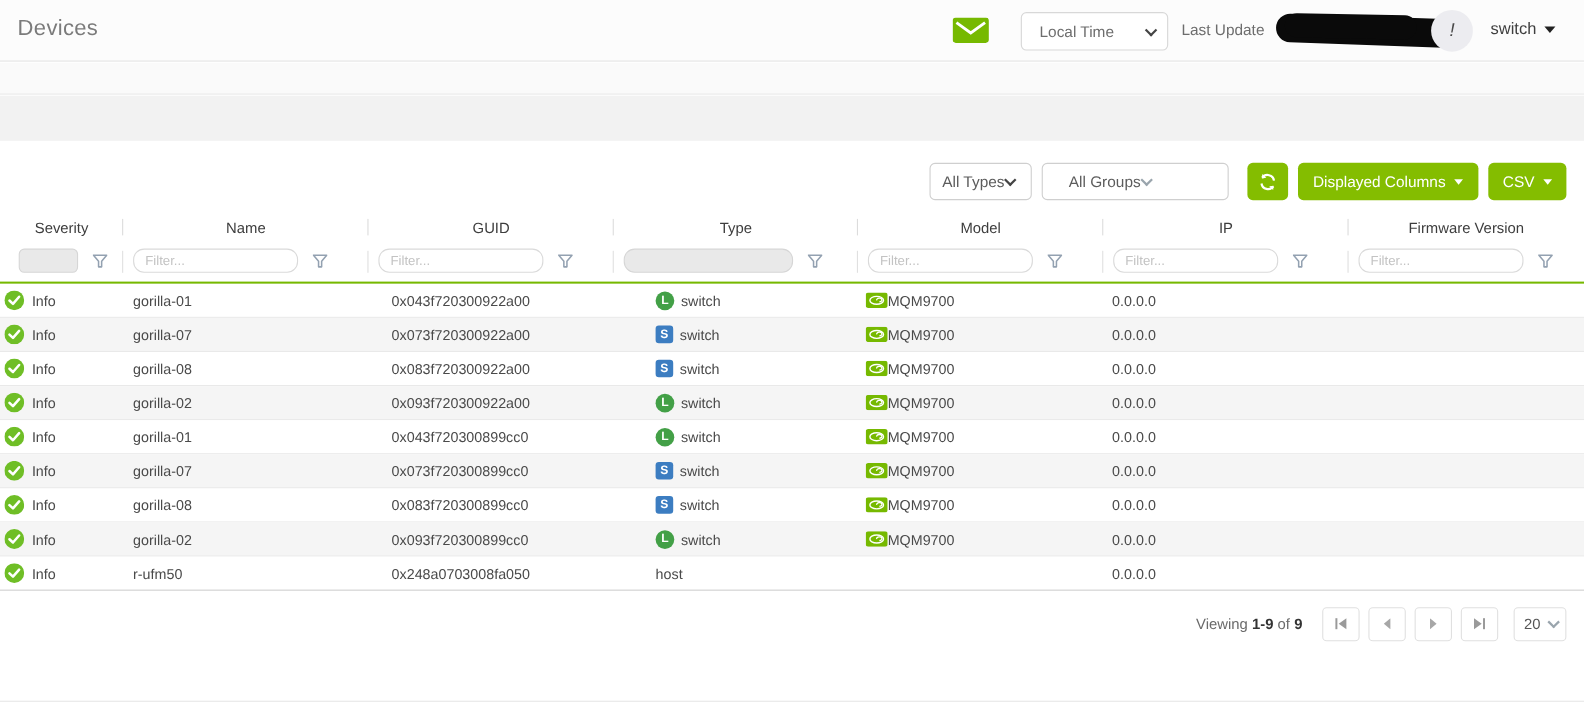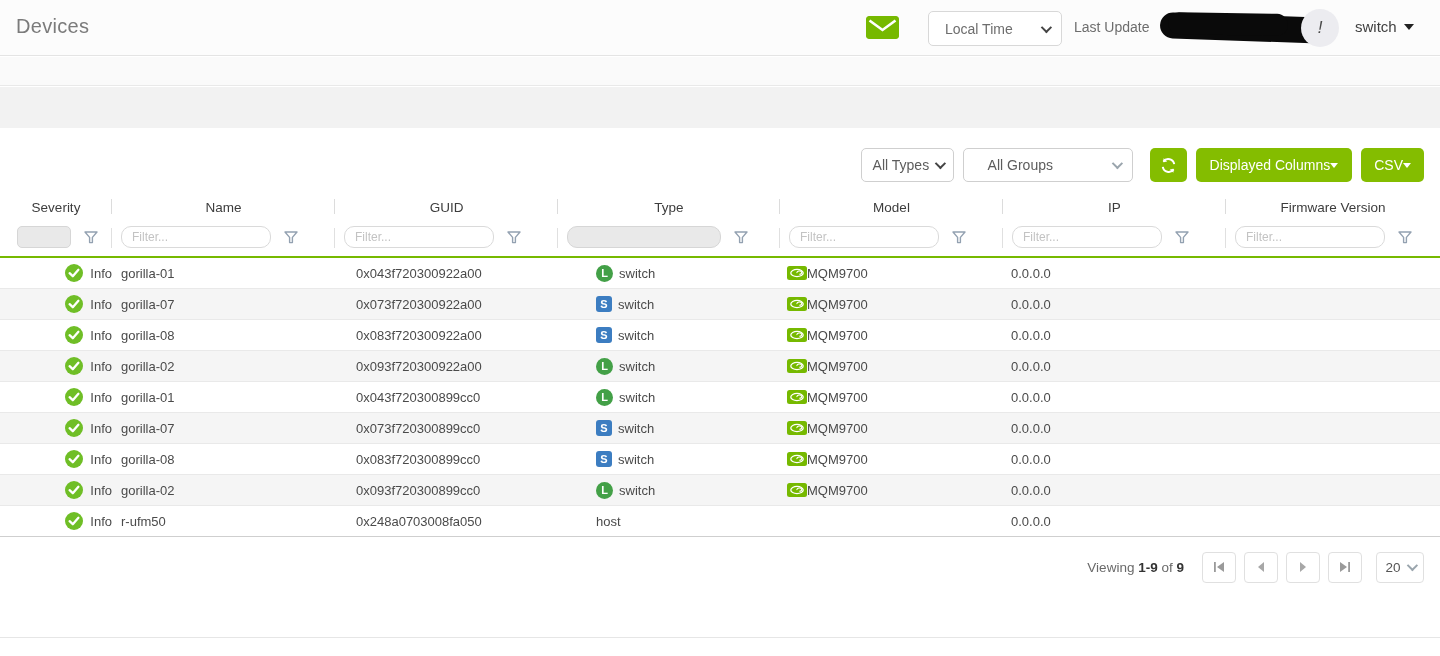--- a/index.html
+++ b/index.html
@@ -21,27 +21,27 @@
   .user-menu { position:absolute; left:1355px; top:18px; font-size:15px; color:#3f3f3f; display:flex; align-items:center; gap:7px; cursor:pointer; }
   .caret-down { width:0; height:0; border-left:5px solid transparent; border-right:5px solid transparent; border-top:6px solid #222; }
 
   
   .band1 { position:absolute; left:0; top:57px; width:1440px; height:29px; background:#fafafa; border-bottom:1px solid #e9e9e9; }
   .band2 { position:absolute; left:0; top:87px; width:1440px; height:41px; background:#f2f2f2; }
 
   
   .toolbar { position:absolute; left:0; top:148px; width:1424px; height:34px; display:flex; justify-content:flex-end; align-items:center; gap:9px; }
   .sel-box { height:34px; border:1px solid #cfcfcf; border-radius:5px; background:#fff; display:flex; align-items:center;
-             justify-content:space-between; font-size:14px; color:#5c5c5c; cursor:pointer; }
+             justify-content:flex-start; font-size:14px; color:#5c5c5c; cursor:pointer; }
   .sel-types { width:93px; padding:0 10px 0 11px; }
   .sel-groups { width:170px; padding:0 12px 0 24px; margin-right:8px; }
   .chev { width:8px; height:8px; border-right:2px solid #444; border-bottom:2px solid #444; transform:rotate(45deg) translateY(-2px); }
   .chev.light { border-color:#9aa5ad; }
   .green-btn { height:34px; background:#84bd00; border:none; border-radius:5px; color:#fff; font-size:14px;
-               display:flex; align-items:center; justify-content:center; cursor:pointer; font-family:inherit; }
+               display:flex; align-items:center; justify-content:center; gap:8px; cursor:pointer; font-family:inherit; }
   .btn-refresh { width:37px; }
   .btn-cols { padding:0 14px; }
   .btn-csv { padding:0 13px; }
   .caret-white { width:0; height:0; border-left:4px solid transparent; border-right:4px solid transparent; border-top:5px solid #fff; }
 
   
   .tbl { position:absolute; left:0; top:196px; width:1440px; }
   .grid-row { display:grid; grid-template-columns:112px 223px 223px 222px 223px 223px 1fr; }
   .th { height:22px; display:flex; align-items:center; justify-content:center; font-size:13.5px; color:#3d3d3d; position:relative; }
   .th:not(:last-child)::after { content:""; position:absolute; right:0; top:3px; height:15px; width:1px; background:#dcdcdc; }
@@ -52,21 +52,21 @@
             font-family:inherit; background:#fff; }
   .finput::placeholder { color:#c3c3c3; }
   .fdisabled { height:22px; background:#e9e9e9; border:1px solid #d6d6d6; border-radius:5px; cursor:default; }
   .fdis-small { width:57px; margin-left:8px; }
   .fdis-wide { width:154px; border-radius:10px; }
   .funnel { margin-left:13px; flex:0 0 auto; cursor:pointer; }
   .tbody .grid-row { height:31px; border-bottom:1px solid #e9e9e9; background:#fff; }
   .tbody .grid-row.alt { background:#f5f5f5; }
   .tbody .grid-row:last-child { border-bottom:1px solid #cfcfcf; }
   .td { display:flex; align-items:center; font-size:13px; color:#4a4a4a; overflow:hidden; white-space:nowrap; }
-  .td.c-sev { padding-left:24px; gap:7px;justify-content:flex-end; }
+  .td.c-sev { padding-left:4px; gap:7px; }
   .td.c-name { padding-left:9px; }
   .td.c-guid { padding-left:21px; }
   .td.c-type { padding-left:38px; gap:6px; }
   .td.c-model { padding-left:7px; gap:0; }
   .td.c-ip { padding-left:8px; }
   .badge-L { width:17px; height:17px; border-radius:50%; background:#43a047; color:#fff; font-size:11px; font-weight:bold;
              display:flex; align-items:center; justify-content:center; }
   .badge-S { width:16px; height:16px; border-radius:3px; background:#3c7dc1; color:#fff; font-size:11px; font-weight:bold;
              display:flex; align-items:center; justify-content:center; }
 

